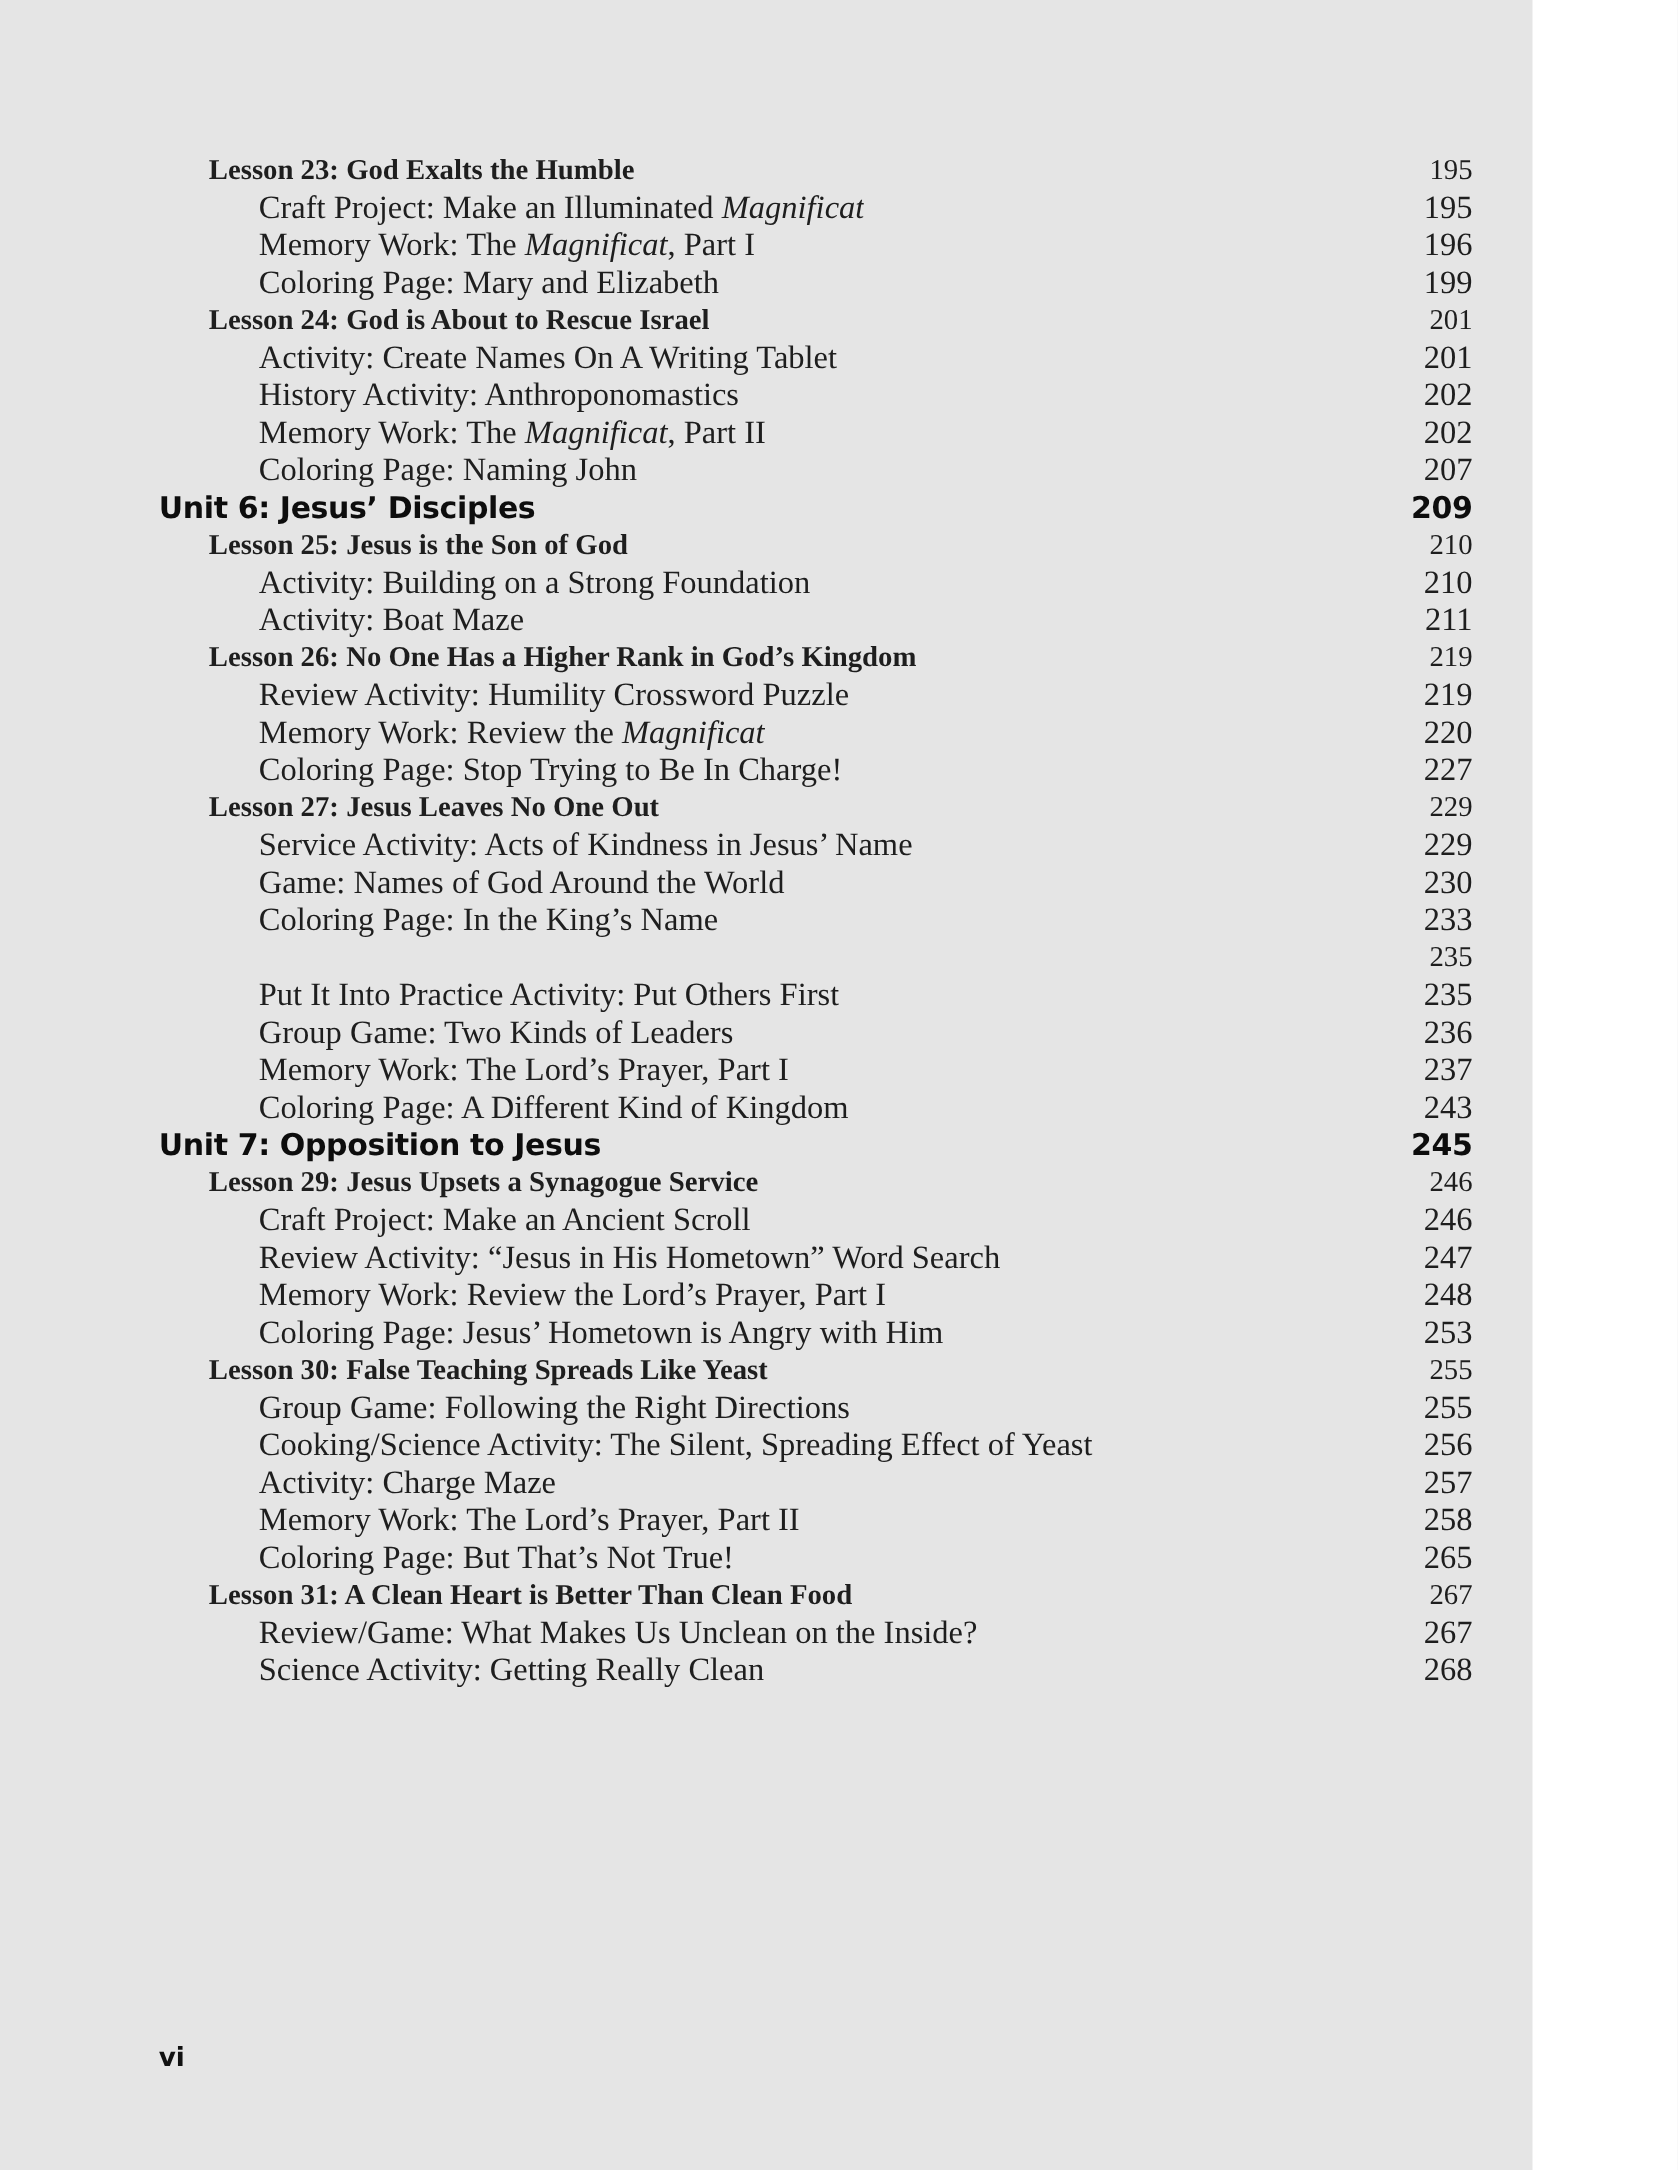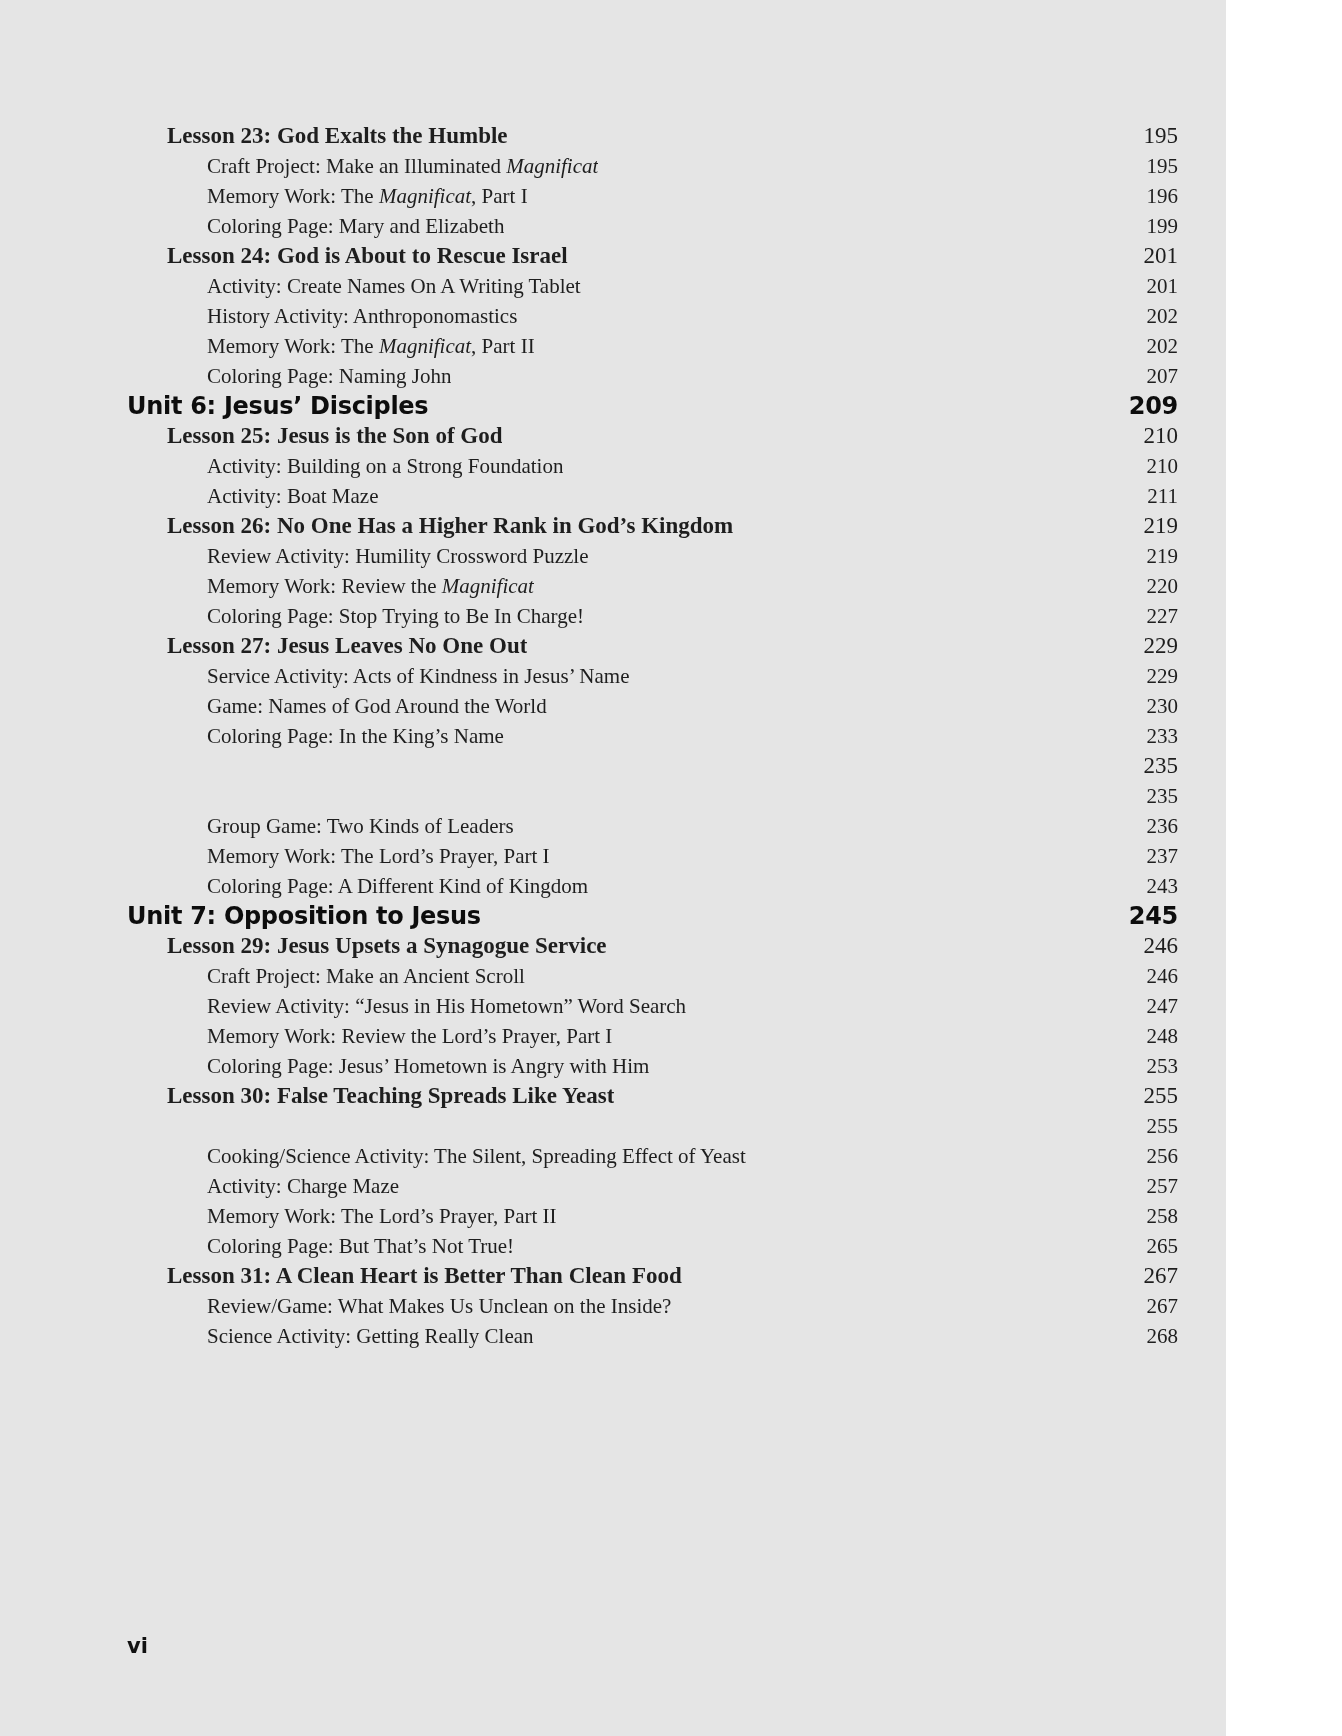--- a/index.html
+++ b/index.html
@@ -53,21 +53,21 @@
     padding-left: 40px;
     font-size: 23px;
     font-weight: bold;
   }
   .lesson-row .pg {
     font-weight: normal;
   }
   
   .sub-row {
     padding-left: 80px;
-    font-size: 21px;
+    font-size: 26px;
     font-weight: normal;
   }
   .sub-row .t i, .sub-row .t em {
     font-style: italic;
   }
   .footer {
     position: absolute;
     left: 127px;
     top: 1634px;
     font-family: "DejaVu Sans", sans-serif;
@@ -162,20 +162,21 @@
         <span class="pg">230</span>
       </div>
       <div class="row sub-row">
         <span class="t"><span>Coloring Page: In the King’s Name</span></span>
         <span class="pg">233</span>
       </div>
       <div class="row lesson-row gap-above">
         <span class="pg">235</span>
       </div>
       <div class="row sub-row">
+        <span class="t"><span>Put It Into Practice Activity: Put Others First</span></span>
         <span class="pg">235</span>
       </div>
       <div class="row sub-row">
         <span class="t"><span>Group Game: Two Kinds of Leaders</span></span>
         <span class="pg">236</span>
       </div>
       <div class="row sub-row">
         <span class="t"><span>Memory Work: The Lord’s Prayer, Part I</span></span>
         <span class="pg">237</span>
       </div>
@@ -205,20 +206,21 @@
       </div>
       <div class="row sub-row">
         <span class="t"><span>Coloring Page: Jesus’ Hometown is Angry with Him</span></span>
         <span class="pg">253</span>
       </div>
       <div class="row lesson-row gap-above">
         <span class="t"><span>Lesson 30: False Teaching Spreads Like Yeast</span></span>
         <span class="pg">255</span>
       </div>
       <div class="row sub-row">
+        <span class="t"><span>Group Game: Following the Right Directions</span></span>
         <span class="pg">255</span>
       </div>
       <div class="row sub-row">
         <span class="t"><span>Cooking/Science Activity: The Silent, Spreading Effect of Yeast</span></span>
         <span class="pg">256</span>
       </div>
       <div class="row sub-row">
         <span class="t"><span>Activity: Charge Maze</span></span>
         <span class="pg">257</span>
       </div>

